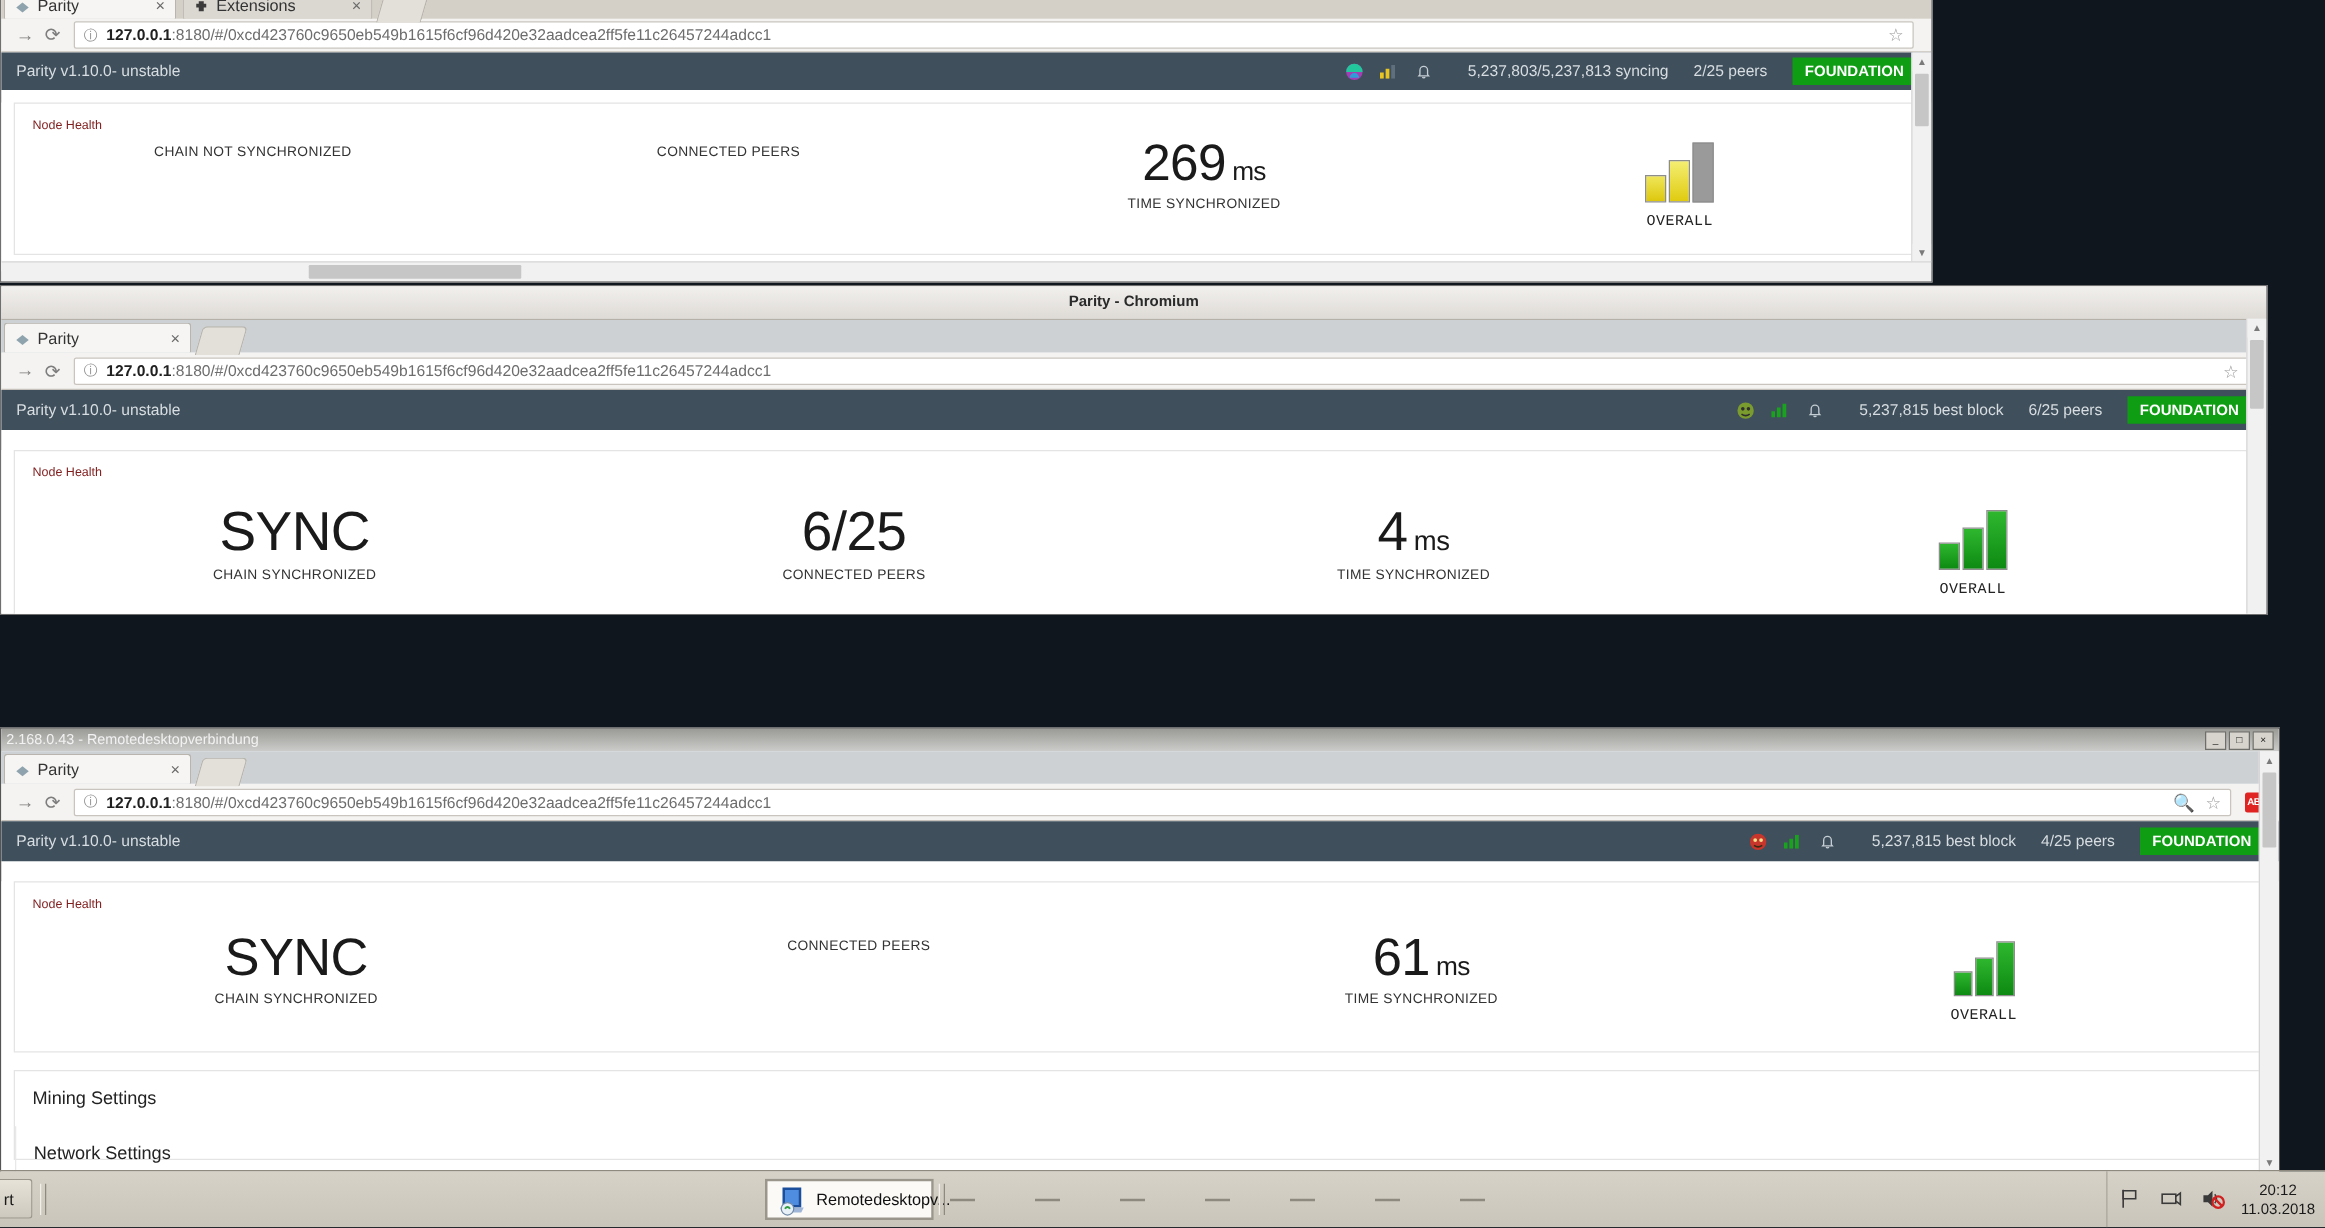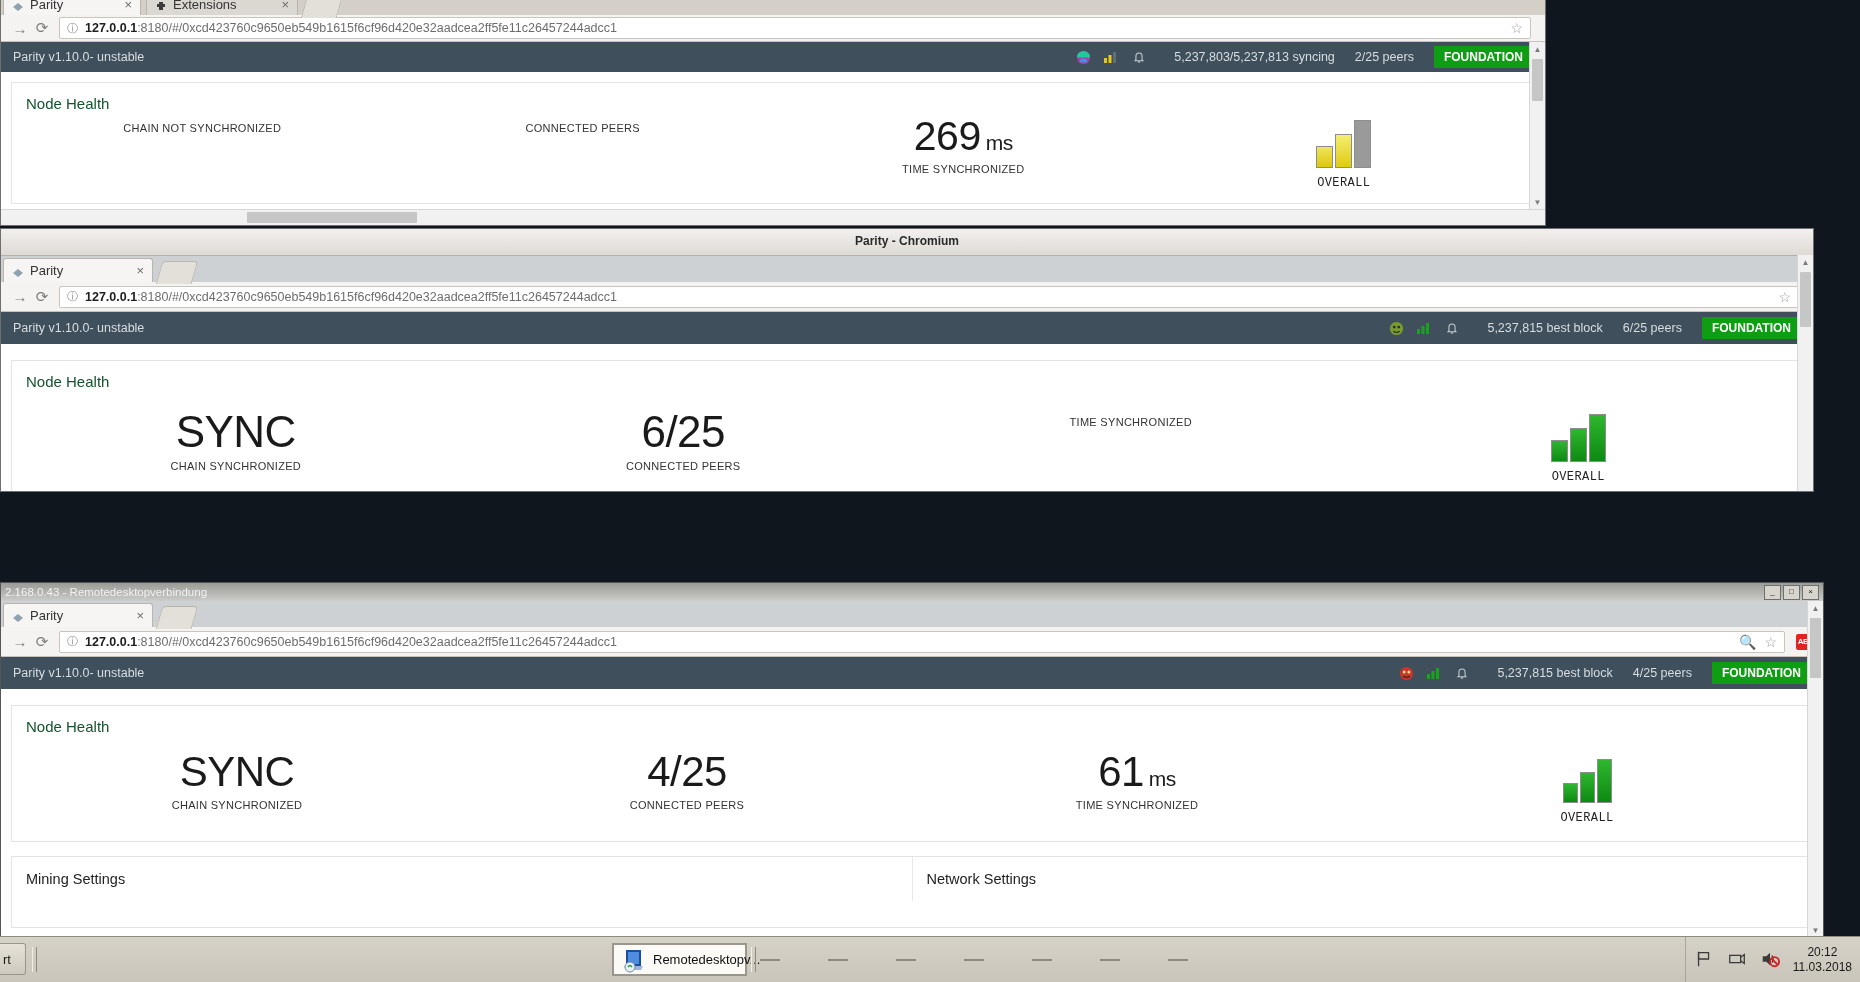--- a/index.html
+++ b/index.html
@@ -44,31 +44,31 @@
               padding:0 12px;box-sizing:border-box;color:#d7dde1;font-size:12.5px;}
   .parity-bar .pv{flex:0 0 auto;}
   .parity-bar .spacer{flex:1;}
   .pbar-ico{width:22px;display:flex;align-items:center;justify-content:center;
             margin-right:6px;flex:0 0 auto;}
   .pbar-txt{margin-right:20px;white-space:nowrap;}
   .badge{background:#0f9d13;color:#fff;font-size:12px;font-weight:bold;
          padding:4px 10px;white-space:nowrap;flex:0 0 auto;}
   .app-body{background:#fff;}
   .card{background:#fff;border:1px solid #e4e4e4;margin:14px 10px;}
-  .card-hd{font-size:15px;color:#14532d;padding:12px 14px 10px 14px;}
+  .card-hd{font-size:10px;color:#7f1d1d;padding:12px 14px 10px 14px;}
   .health-row{display:flex;align-items:flex-start;padding:0 0 14px 0;}
   .hcell{flex:1;text-align:center;}
   .hbig{font-size:41px;color:#1a1a1a;line-height:1;letter-spacing:-.5px;
         font-weight:400;white-space:nowrap;}
   .hbig .unit{font-size:21px;margin-left:5px;}
   .hsub{font-size:11px;color:#333;letter-spacing:.3px;margin-top:6px;}
   .gauge{display:flex;align-items:flex-end;justify-content:center;height:52px;gap:2px;}
   .gauge i{display:block;width:17px;border:1px solid #8d8d8d;box-sizing:border-box;}
   .glabel{text-align:center;font-size:12px;color:#222;margin-top:8px;letter-spacing:.4px;font-family:Liberation Mono, monospace;}
-  .settings-row{display:flex;border-top:1px solid #eee;}
+  .settings-row{display:flex;border-top:1px solid #eee;flex-direction:column;}
   .settings-col{flex:1;padding:14px;font-size:14.5px;color:#222;}
   .settings-col + .settings-col{border-left:1px solid #e8e8e8;}
 
   
   .vscroll{position:absolute;top:0;right:0;width:15px;bottom:0;background:#f1f1f1;
            border-left:1px solid #d6d6d6;}
   .vscroll .thumb{position:absolute;left:2px;width:11px;background:#c6c6c6;border-radius:1px;}
   .vscroll .ar{position:absolute;left:0;width:15px;height:15px;background:#f1f1f1;
                color:#7a7a7a;font-size:8px;text-align:center;line-height:15px;}
   .hscroll{position:absolute;left:0;right:0;bottom:0;height:15px;background:#f1f1f1;
@@ -271,20 +271,23 @@
         <div class="health-row" style="padding-top:10px;">
           <div class="hcell">
             <div class="hbig" style="font-size:44px;">SYNC</div>
             <div class="hsub">CHAIN SYNCHRONIZED</div>
           </div>
           <div class="hcell">
             <div class="hbig" style="font-size:44px;">6/25</div>
             <div class="hsub">CONNECTED PEERS</div>
           </div>
           <div class="hcell">
+            <div class="hbig" style="font-size:44px;">
+              <span>4</span><span class="unit" style="font-size:22px;">ms</span>
+            </div>
             <div class="hsub">TIME SYNCHRONIZED</div>
           </div>
           <div class="hcell">
             <div class="gauge">
               <i style="height:22px;background:linear-gradient(#2fb72f,#0d8a12);"></i>
               <i style="height:34px;background:linear-gradient(#2fb72f,#0d8a12);"></i>
               <i style="height:48px;background:linear-gradient(#2fb72f,#0d8a12);"></i>
             </div>
             <div class="glabel">OVERALL</div>
           </div>
@@ -365,21 +368,20 @@
 
     <div class="app-body" style="height:245px;">
       <div class="card" style="margin-top:16px;height:135px;">
         <div class="card-hd">Node Health</div>
         <div class="health-row" style="padding-top:6px;">
           <div class="hcell">
             <div class="hbig" style="font-size:42px;">SYNC</div>
             <div class="hsub">CHAIN SYNCHRONIZED</div>
           </div>
           <div class="hcell">
-            <div class="hbig" style="font-size:42px;">4/25</div>
             <div class="hsub">CONNECTED PEERS</div>
           </div>
           <div class="hcell">
             <div class="hbig" style="font-size:42px;">
               <span>61</span><span class="unit" style="font-size:21px;">ms</span>
             </div>
             <div class="hsub">TIME SYNCHRONIZED</div>
           </div>
           <div class="hcell">
             <div class="gauge">

